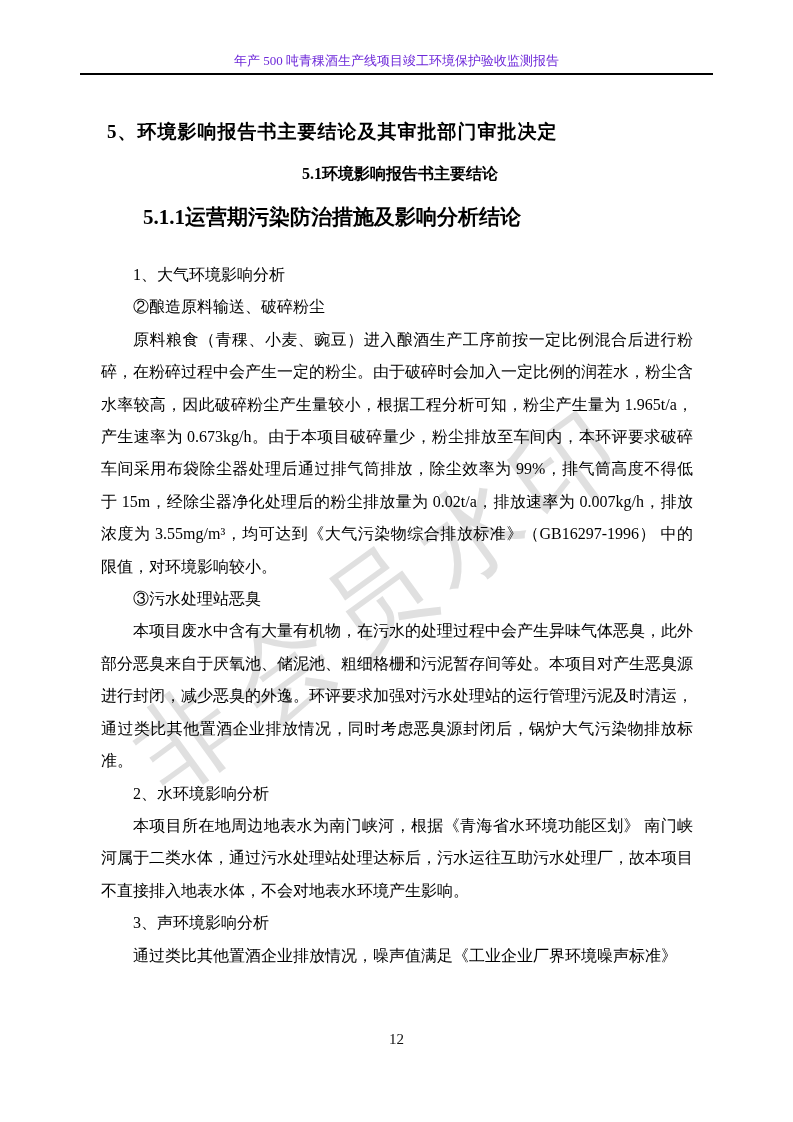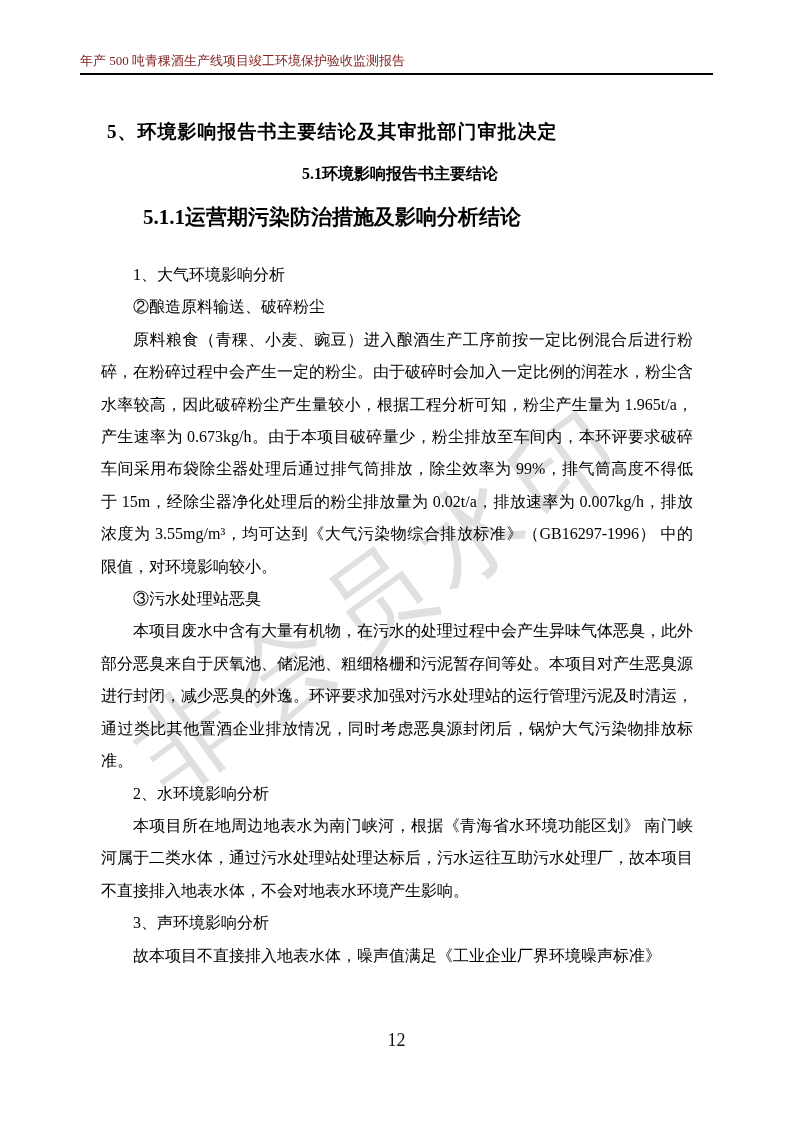--- a/index.html
+++ b/index.html
@@ -34,23 +34,23 @@
   
   .header {
     position: absolute;
     top: 0;
     left: 80px;
     right: 80px;
     z-index: 1;
   }
   .header-title {
     padding-top: 52px;
-    text-align: left;
+    text-align: center;
     font-size: 13px;
-    color: #7f1d1d;
+    color: #6d28d9;
   }
   .header-rule {
     margin-top: 3px;
     border-bottom: 2px solid #000000;
     height: 0;
   }
   
   .content {
     position: absolute;
     top: 88px;
@@ -91,21 +91,21 @@
   
   .footer {
     position: absolute;
     left: 0;
     right: 0;
     top: 1030px;
     z-index: 1;
     text-align: center;
   }
   .page-number {
-    font-size: 18px;
+    font-size: 15px;
     color: #111111;
   }
 </style>
 </head>
 <body>
 
 <div class="page">
 
   <div class="watermark">非会员水印</div>
 
@@ -120,21 +120,21 @@
     <div class="h3">5.1.1运营期污染防治措施及影响分析结论</div>
     <div class="paragraphs">
         <div class="para indent">1、大气环境影响分析</div>
         <div class="para indent">②酿造原料输送、破碎粉尘</div>
         <div class="para indent">原料粮食（青稞、小麦、豌豆）进入酿酒生产工序前按一定比例混合后进行粉碎，在粉碎过程中会产生一定的粉尘。由于破碎时会加入一定比例的润茬水，粉尘含水率较高，因此破碎粉尘产生量较小，根据工程分析可知，粉尘产生量为 1.965t/a，产生速率为 0.673kg/h。由于本项目破碎量少，粉尘排放至车间内，本环评要求破碎车间采用布袋除尘器处理后通过排气筒排放，除尘效率为 99%，排气筒高度不得低于 15m，经除尘器净化处理后的粉尘排放量为 0.02t/a，排放速率为 0.007kg/h，排放浓度为 3.55mg/m³，均可达到《大气污染物综合排放标准》（GB16297-1996） 中的限值，对环境影响较小。</div>
         <div class="para indent">③污水处理站恶臭</div>
         <div class="para indent">本项目废水中含有大量有机物，在污水的处理过程中会产生异味气体恶臭，此外部分恶臭来自于厌氧池、储泥池、粗细格栅和污泥暂存间等处。本项目对产生恶臭源进行封闭，减少恶臭的外逸。环评要求加强对污水处理站的运行管理污泥及时清运，通过类比其他置酒企业排放情况，同时考虑恶臭源封闭后，锅炉大气污染物排放标准。</div>
         <div class="para indent">2、水环境影响分析</div>
         <div class="para indent">本项目所在地周边地表水为南门峡河，根据《青海省水环境功能区划》 南门峡河属于二类水体，通过污水处理站处理达标后，污水运往互助污水处理厂，故本项目不直接排入地表水体，不会对地表水环境产生影响。</div>
         <div class="para indent">3、声环境影响分析</div>
-        <div class="para indent">故本项目不直接排入地表水体，噪声值满足《工业企业厂界环境噪声标准》</div>
+        <div class="para indent">通过类比其他置酒企业排放情况，噪声值满足《工业企业厂界环境噪声标准》</div>
       </div>
   </div>
 
   <div class="footer">
     <span class="page-number">12</span>
   </div>
 
 </div>
 
 </body></html>

